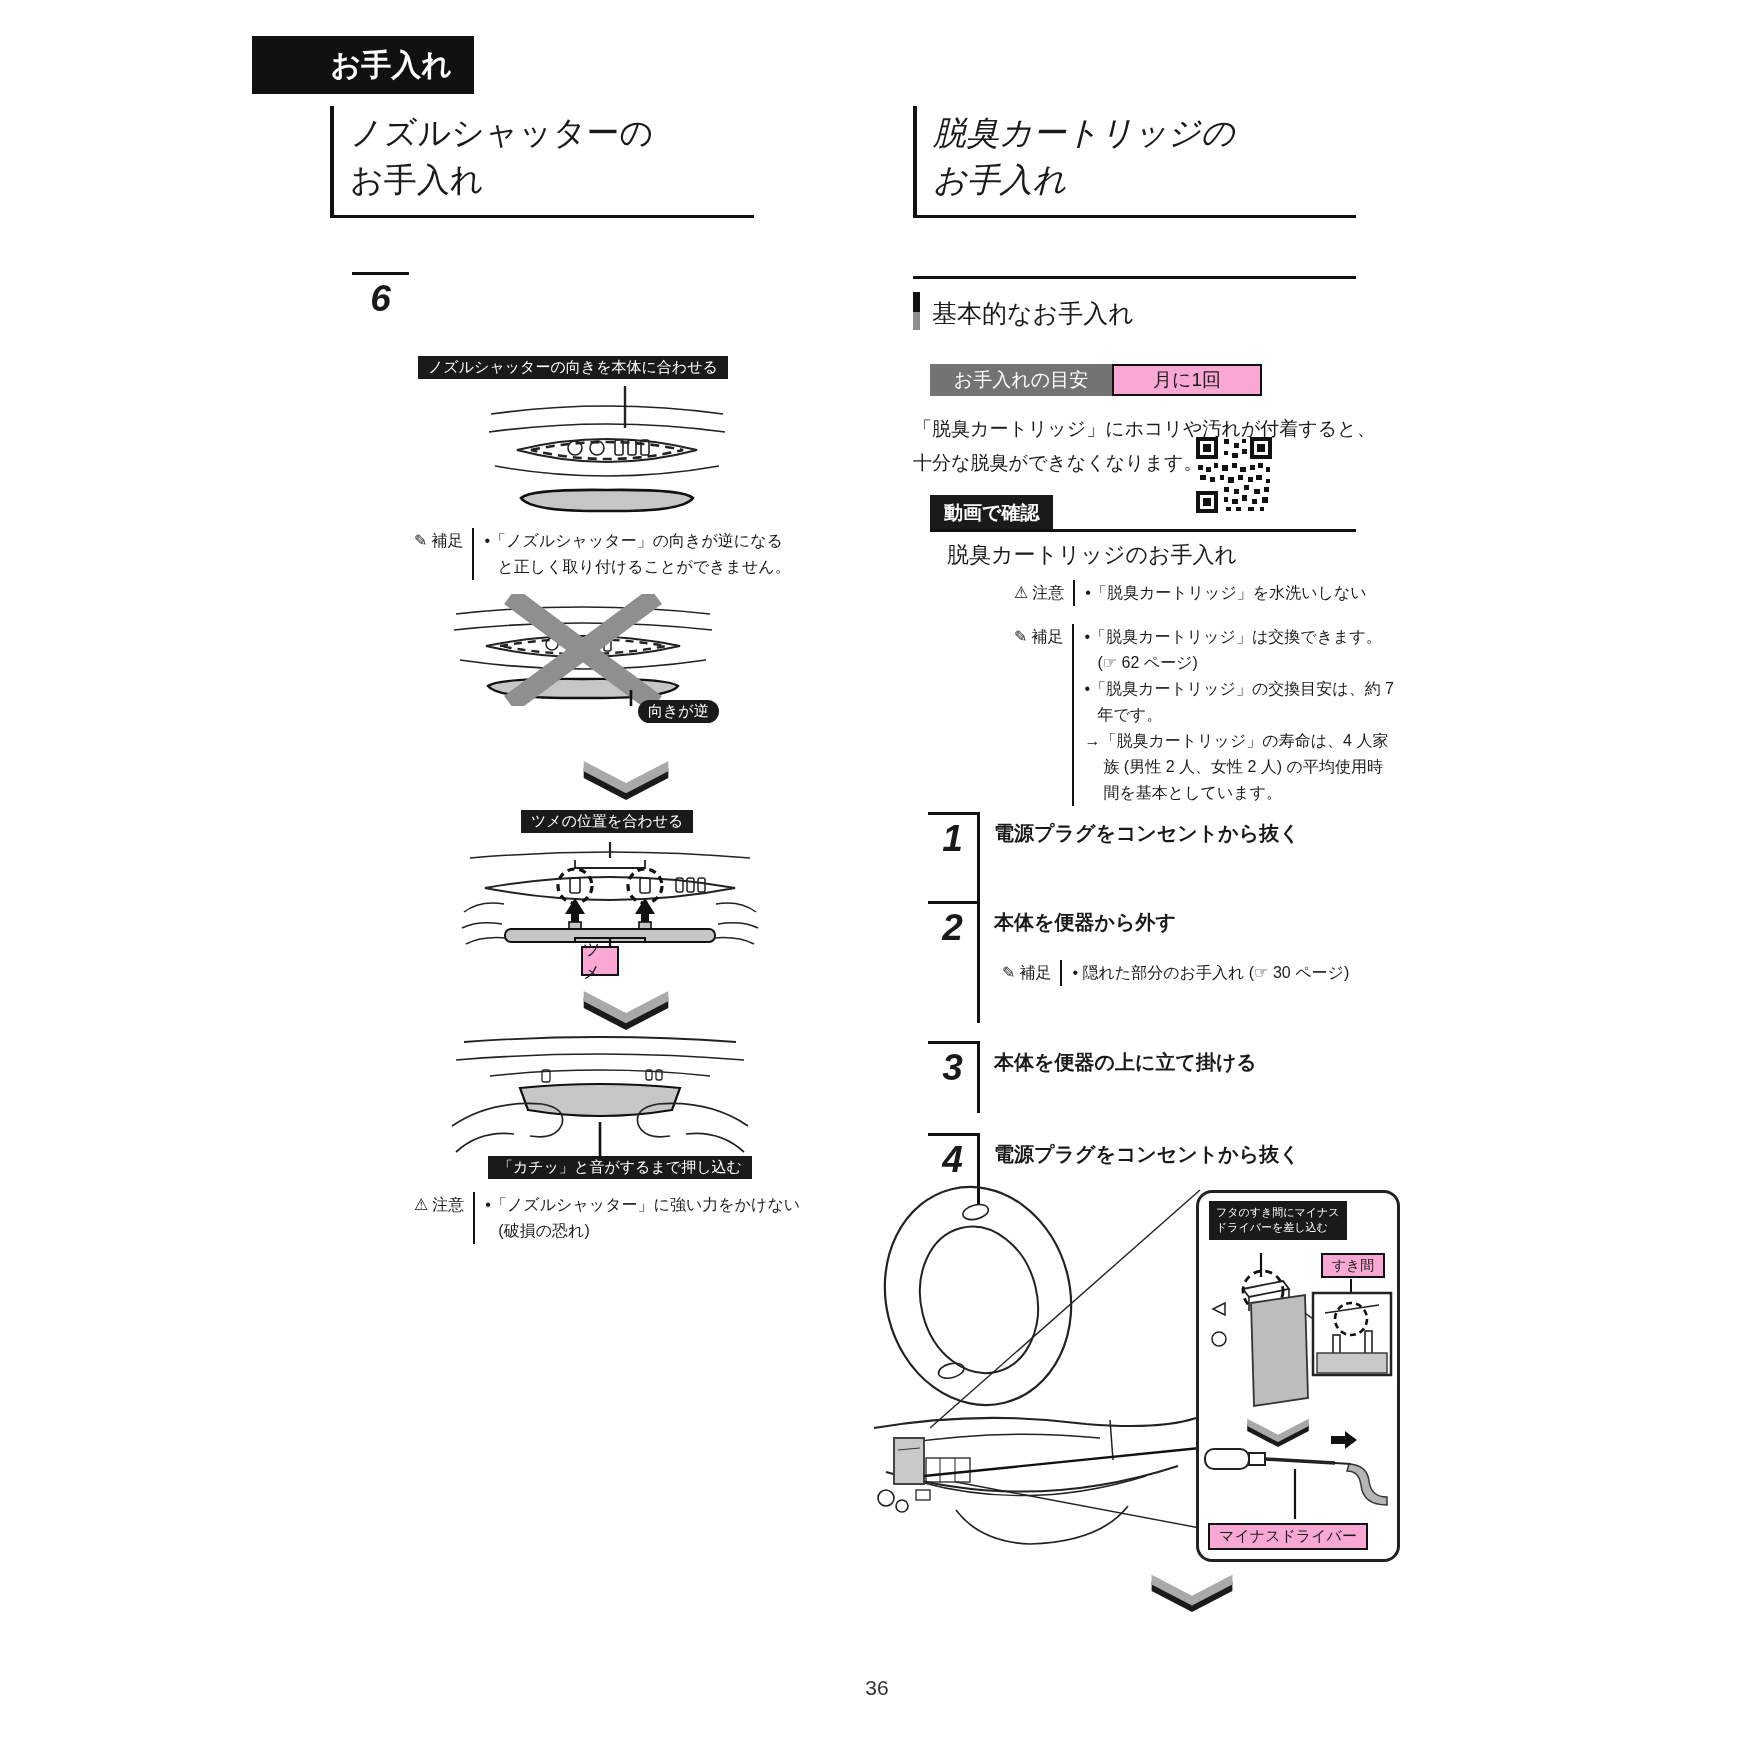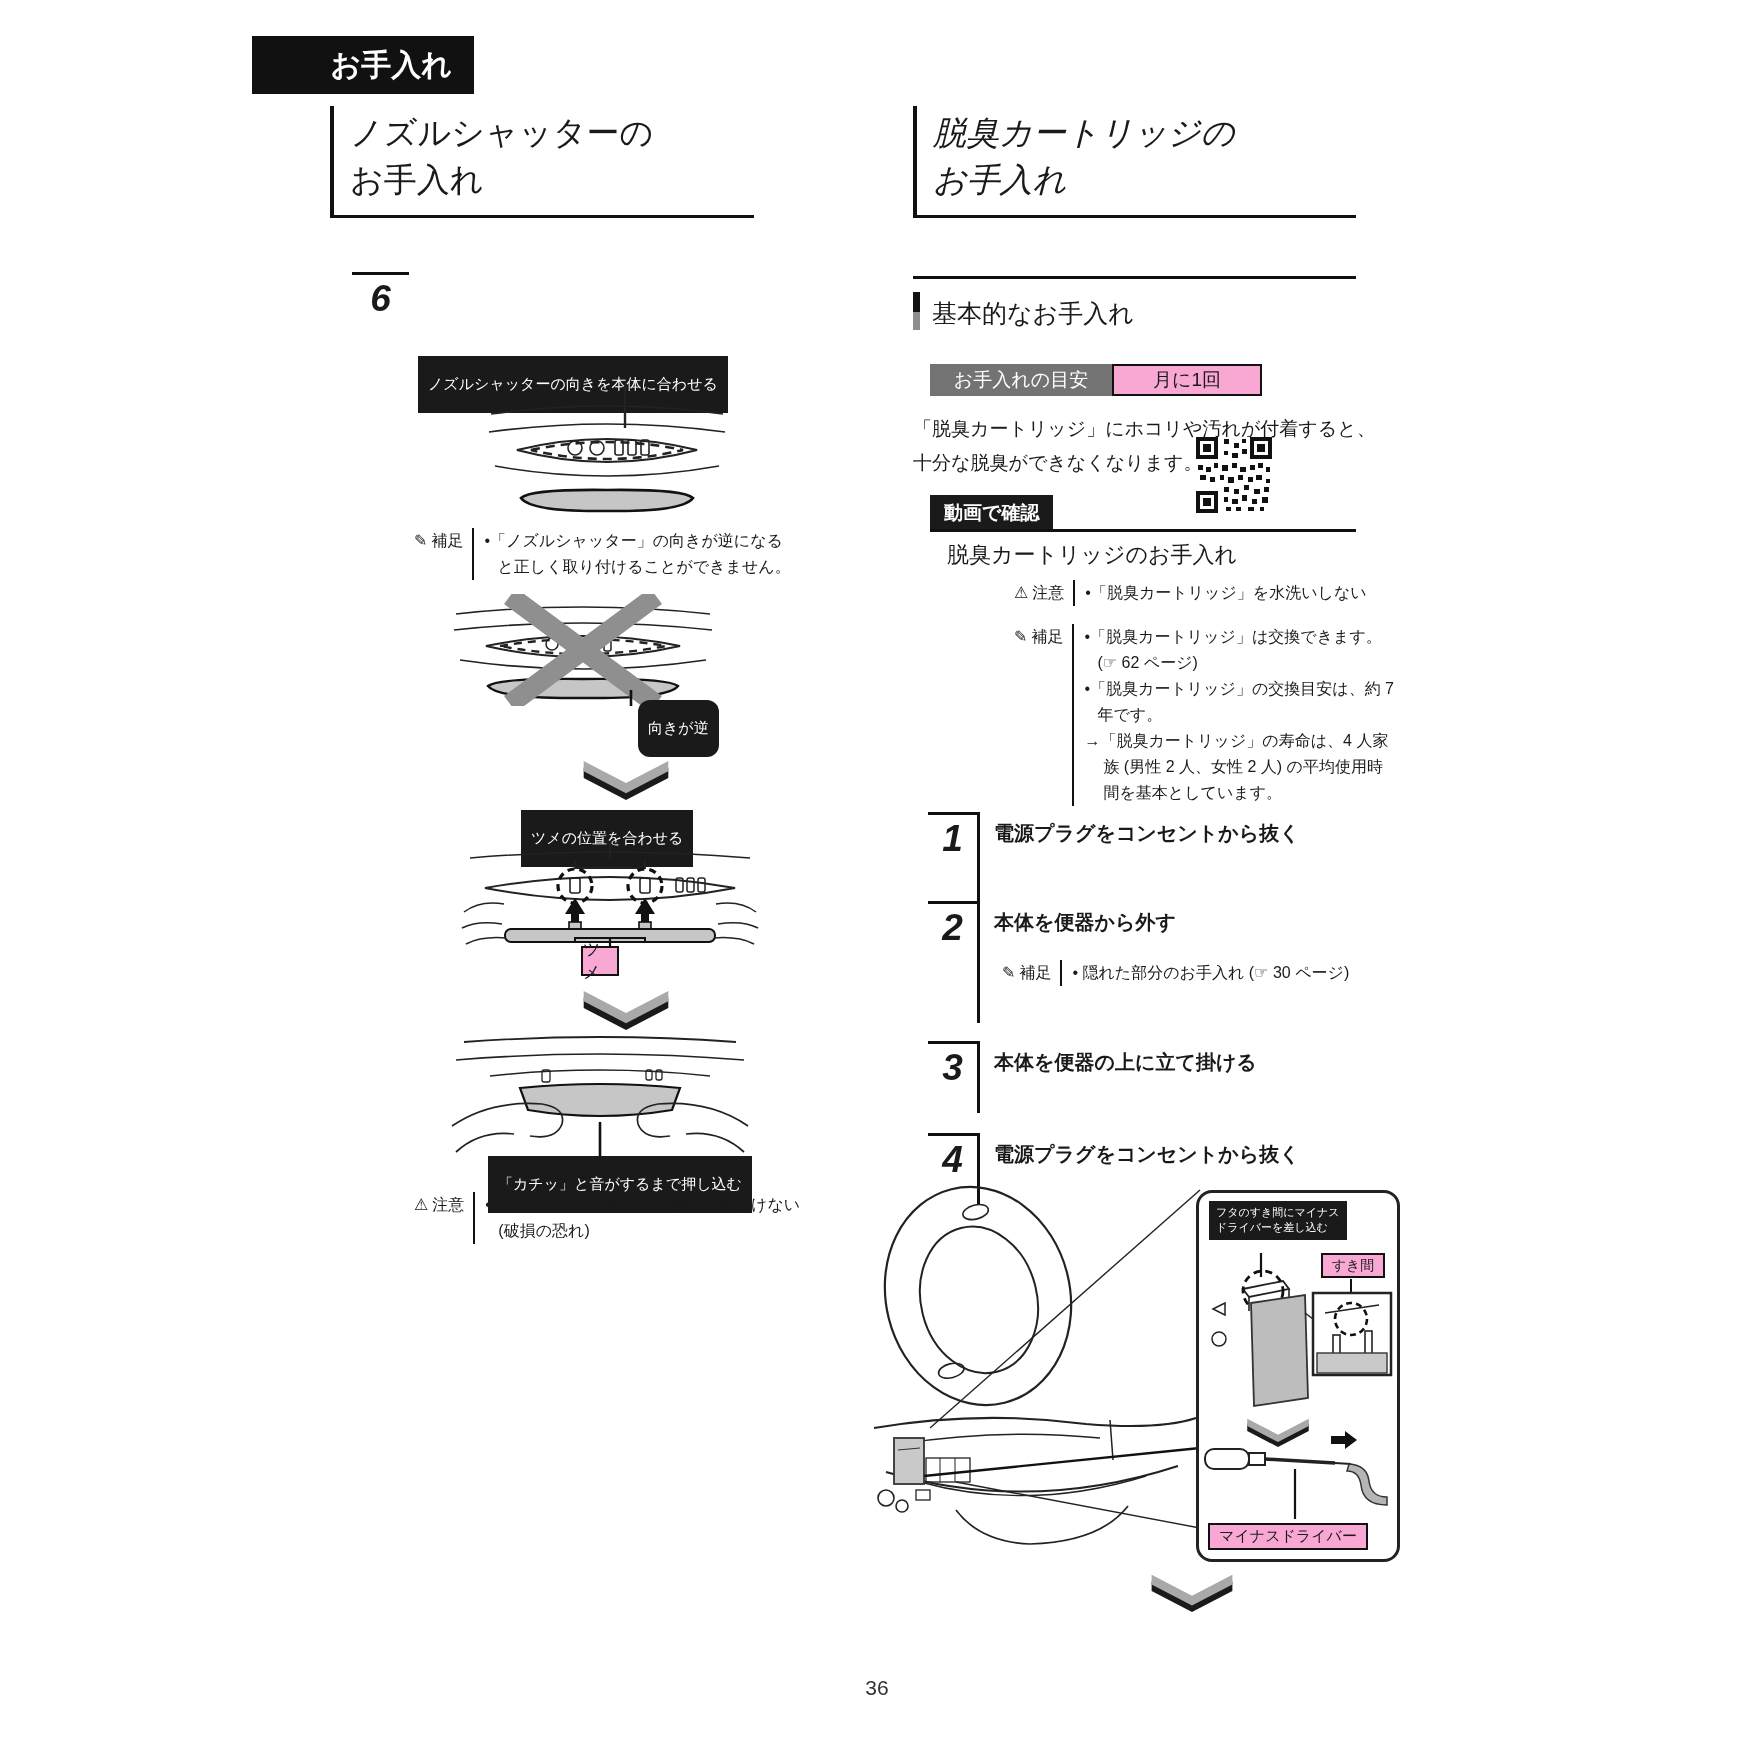--- a/index.html
+++ b/index.html
@@ -16,21 +16,21 @@
   .sechead{border-top:3px solid #111;box-sizing:border-box;display:flex;align-items:flex-end;}
   .secbar{width:7px;height:38px;margin-top:8px;background:linear-gradient(#111 0 52%,#8d8d8d 52% 100%);}
   .sectext{font-size:25px;padding:10px 0 0 12px;}
   
   .step{display:flex;align-items:stretch;}
   .snum{border-top:3px solid #111;font-style:italic;font-weight:bold;font-size:37px;
         text-align:center;padding-top:3px;box-sizing:border-box;}
   .sbody{border-left:3px solid #111;box-sizing:border-box;padding:8px 0 0 14px;}
   .stitle{font-size:20px;font-weight:bold;white-space:nowrap;}
   
-  .blk{background:#1a1a1a;color:#fff;font-size:15px;line-height:1.25;padding:19px 10px;
+  .blk{background:#1a1a1a;color:#fff;font-size:15px;line-height:1.25;padding:2px 10px;
        white-space:nowrap;display:inline-block;}
   
   .wbox{background:#f9a8d4;border:2.5px solid #111;box-sizing:border-box;
         display:flex;align-items:center;justify-content:center;}
   
   .note{display:flex;align-items:flex-start;font-size:16px;}
   .nlabel{white-space:nowrap;margin-right:9px;line-height:26px;}
   .nicon{margin-right:4px;}
   .nbody{border-left:2.5px solid #111;padding-left:10px;}
   .nline{line-height:26px;white-space:nowrap;}

